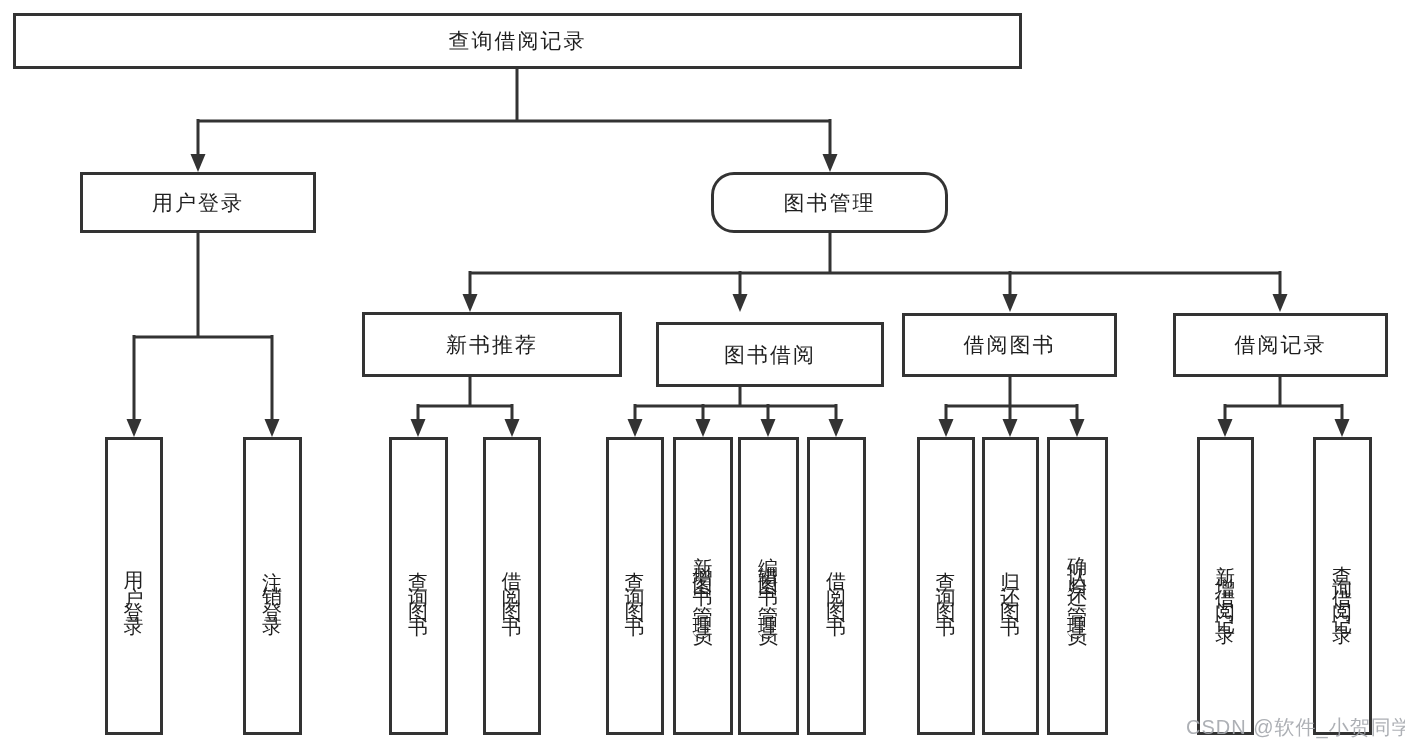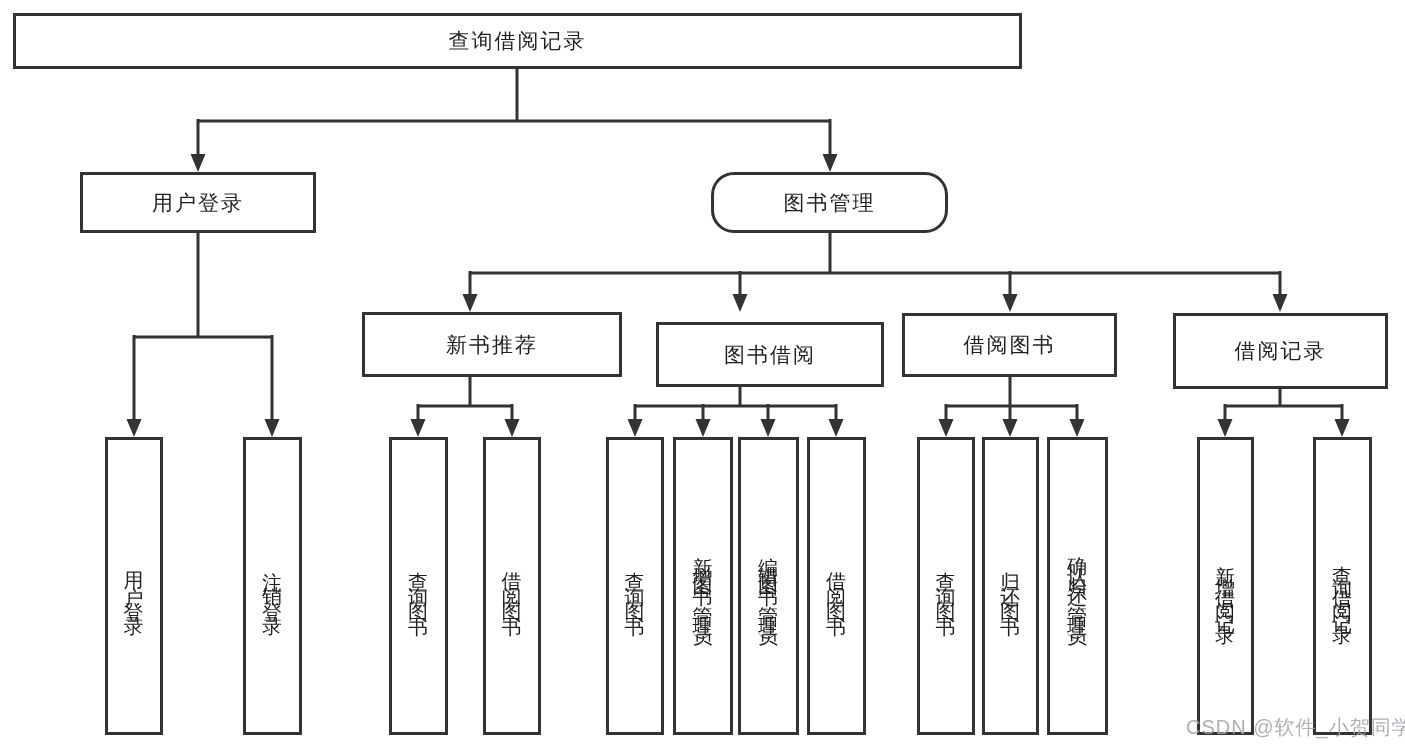--- a/index.html
+++ b/index.html
@@ -92,21 +92,21 @@
   </svg>
 
   <div class="box h-box" style="left:13px; top:13px; width:1009px; height:56px;">查询借阅记录</div>
 
   <div class="box h-box" style="left:80px; top:172px; width:236px; height:61px;">用户登录</div>
   <div class="box h-box" style="left:711px; top:172px; width:237px; height:61px;border-radius:23px;">图书管理</div>
 
   <div class="box h-box" style="left:362px; top:312px; width:260px; height:65px;">新书推荐</div>
   <div class="box h-box" style="left:656px; top:312px; width:228px; height:65px;margin-top:10px;">图书借阅</div>
   <div class="box h-box" style="left:902px; top:313px; width:215px; height:64px;">借阅图书</div>
-  <div class="box h-box" style="left:1173px; top:313px; width:215px; height:76px;">借阅记录</div>
+  <div class="box h-box" style="left:1173px; top:313px; width:215px; height:64px;">借阅记录</div>
 
   <div class="box v-box" style="left:105px; top:437px; width:58px; height:298px;">用户登录</div>
   <div class="box v-box" style="left:243px; top:437px; width:59px; height:298px;">注销登录</div>
 
   <div class="box v-box" style="left:389px; top:437px; width:59px; height:298px;">查询图书</div>
   <div class="box v-box" style="left:483px; top:437px; width:58px; height:298px;">借阅图书</div>
 
   <div class="box v-box" style="left:606px; top:437px; width:58px; height:298px;">查询图书</div>
   <div class="box v-box" style="left:673px; top:437px; width:60px; height:298px; letter-spacing:10px;">新增图书（管理员）</div>
   <div class="box v-box" style="left:738px; top:437px; width:61px; height:298px; letter-spacing:10px;">编辑图书（管理员）</div>

